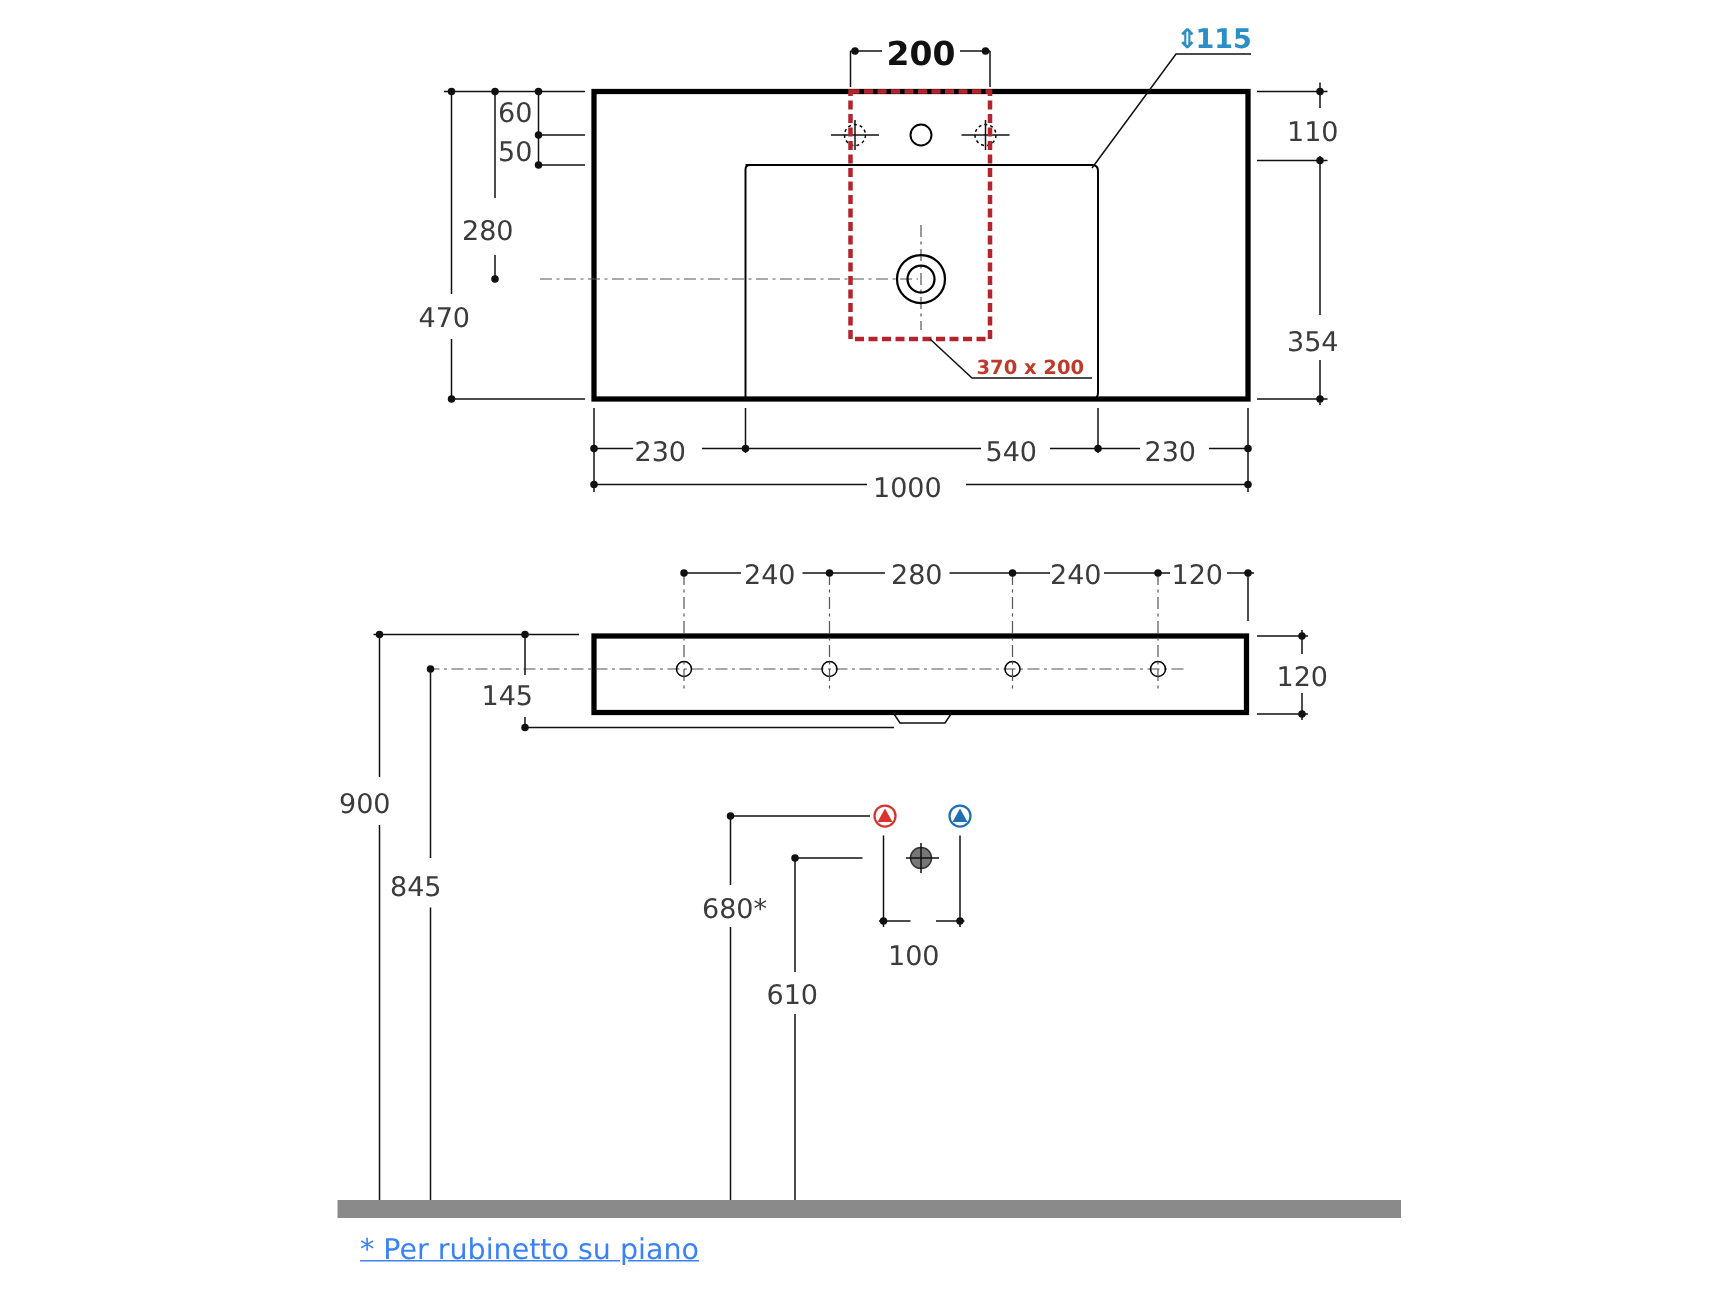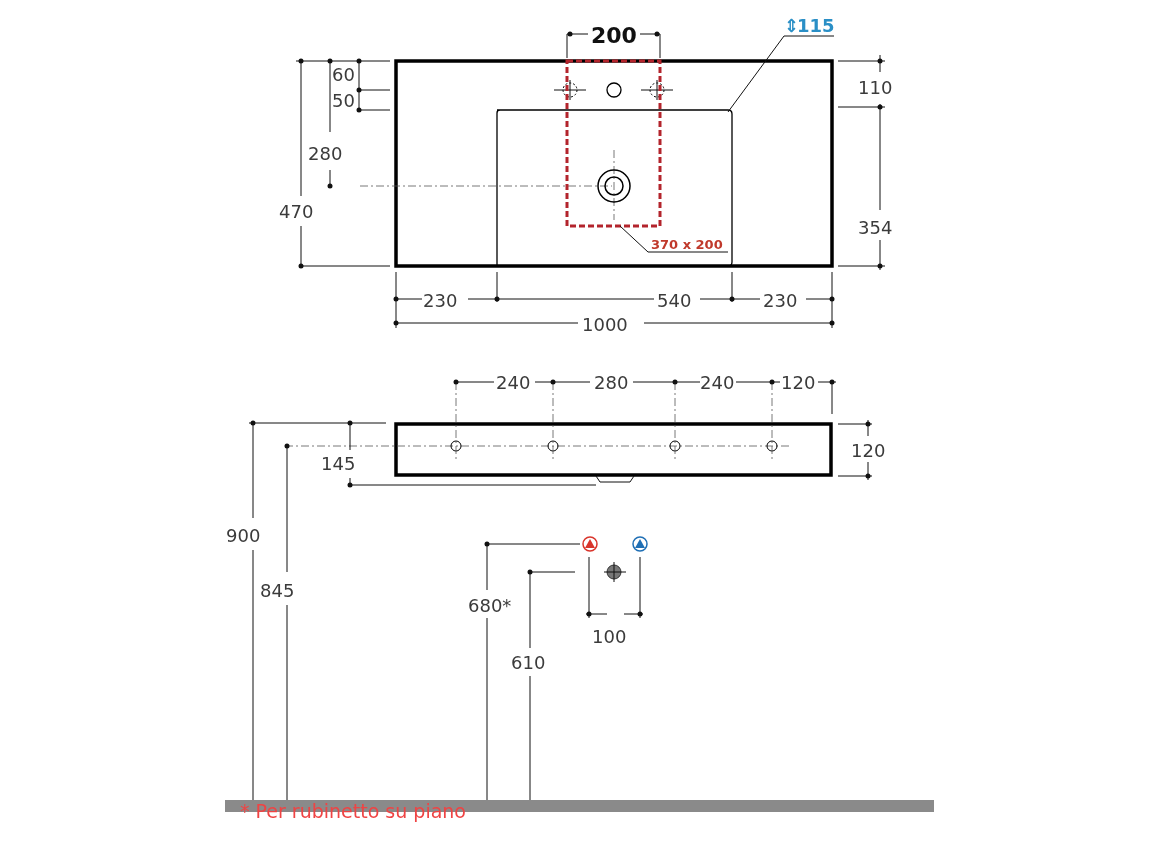--- a/index.html
+++ b/index.html
@@ -2,21 +2,21 @@
 <html><head>
   <meta charset="utf-8">
   <style>
     html, body { margin: 0; padding: 0; background: #ffffff; }
     body { width: 1152px; height: 864px; position: relative; overflow: hidden; font-family: "DejaVu Sans", sans-serif; }
     #drawing { position: absolute; left: 0; top: 0; width: 1152px; height: 864px; }
     .dim { font-family: "DejaVu Sans", sans-serif; font-size: 18px; fill: #3b3b3b; }
     .dim-bold { font-family: "DejaVu Sans", sans-serif; font-size: 22px; fill: #111; font-weight: bold; }
     .lbl-red { font-family: "DejaVu Sans", sans-serif; font-size: 13px; fill: #c0392b; font-weight: bold; }
     .lbl-blue { font-family: "DejaVu Sans", sans-serif; font-size: 18px; fill: #2a8fc6; font-weight: bold; }
-    .footnote { position: absolute; left: 240px; top: 800px; font-family: "DejaVu Sans", sans-serif; font-size: 19px; color: #ef4444; }
+    .footnote { position: absolute; left: 240px; top: 822px; font-family: "DejaVu Sans", sans-serif; font-size: 19px; color: #3b82f6; text-decoration: underline; }
     .thin { stroke: #111; stroke-width: 1; fill: none; }
     .thick { stroke: #000; stroke-width: 3.5; fill: none; }
     .basin { stroke: #000; stroke-width: 1.3; fill: none; }
     .center { stroke: #555; stroke-width: 0.8; stroke-dasharray: 8 3 2 3; fill: none; }
     .dot { fill: #111; }
   </style>
 </head>
 <body>
 
 <svg id="drawing" viewBox="0 0 1152 864" xmlns="http://www.w3.org/2000/svg">

